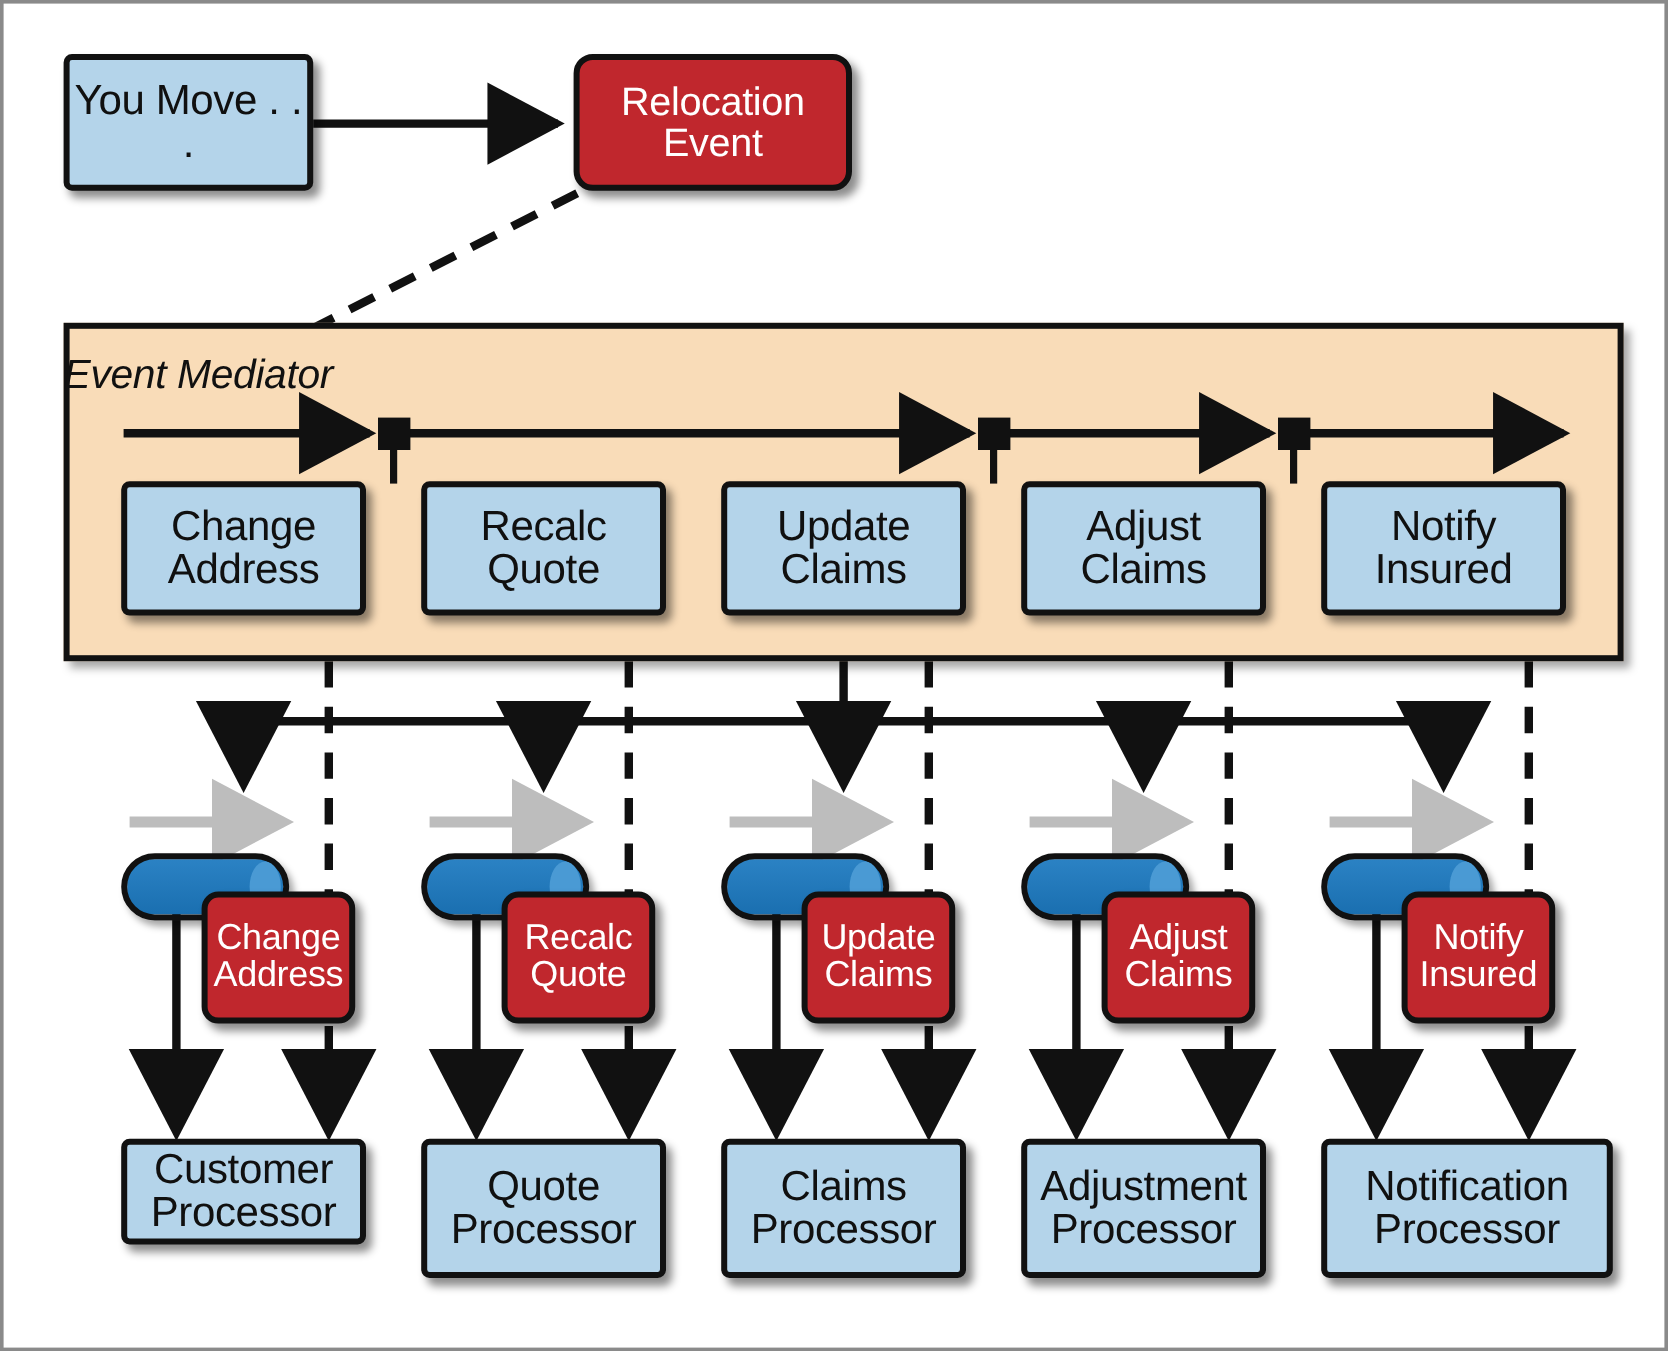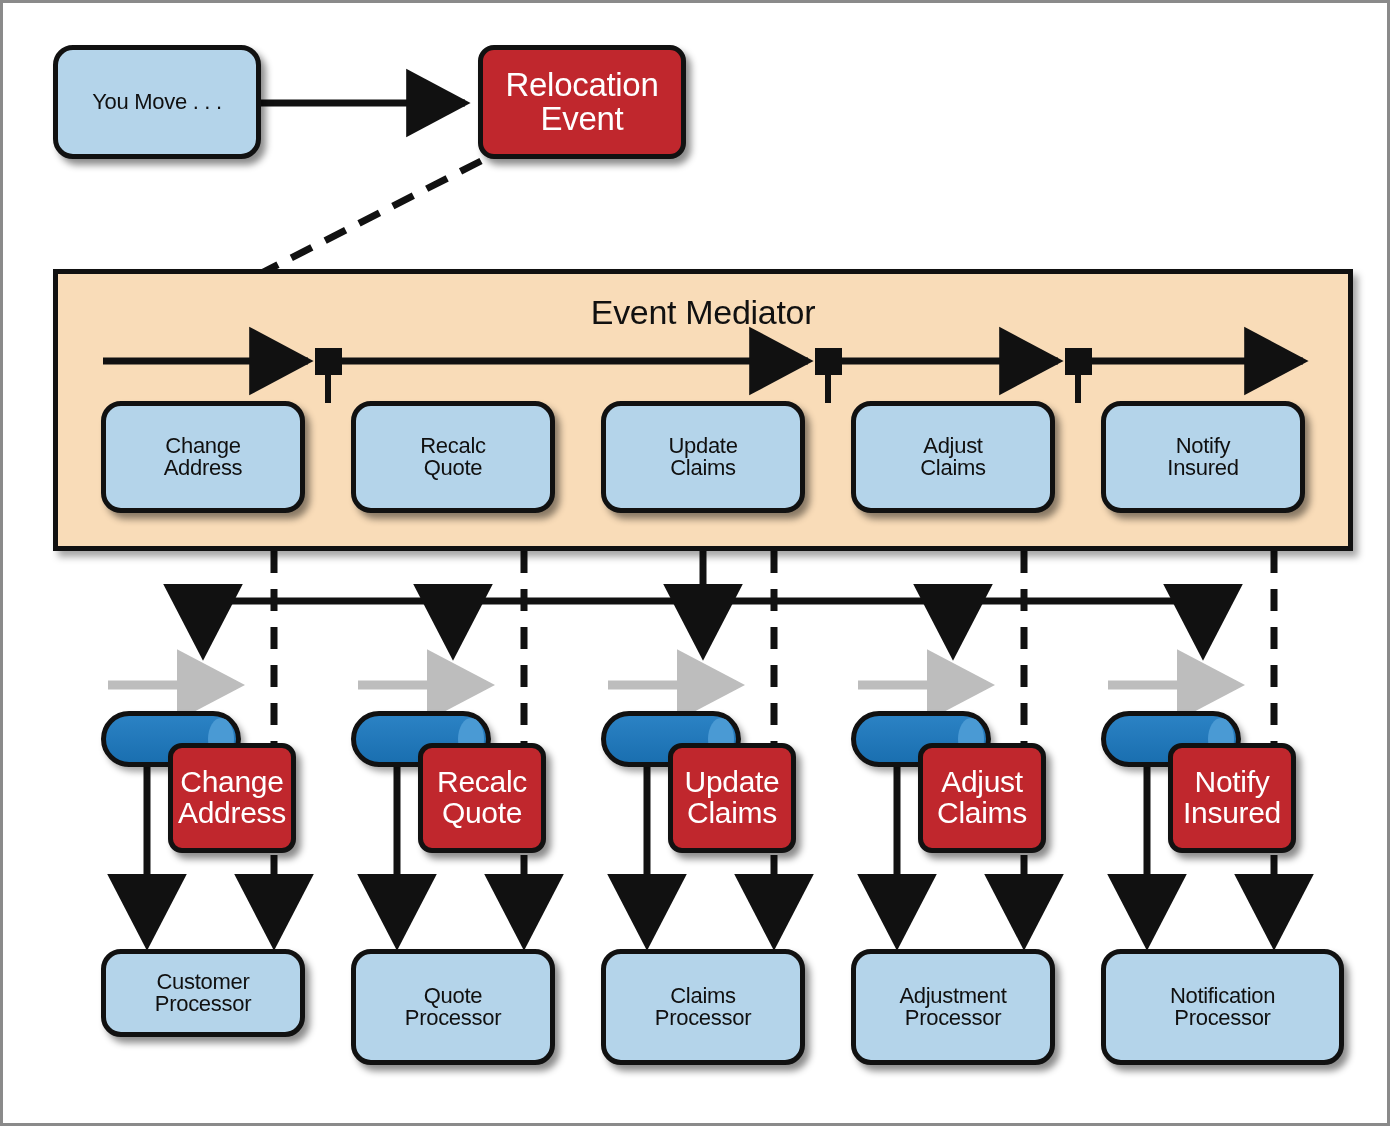--- a/index.html
+++ b/index.html
@@ -26,22 +26,22 @@
     line-height:1.02;
     z-index:2;
     border:5px solid #111;
     box-shadow:5px 6px 7px rgba(0,0,0,0.45);
   }
   .node span{display:block;white-space:pre-line;}
 
   .blue-node{
     background:#b4d4ea;
     color:#101010;
-    border-radius:20px;
-    font-size:22px;
+    border-radius:7px;
+    font-size:35px;
     font-weight:400;
     letter-spacing:-0.3px;
   }
   .red-node{
     background:#c0272d;
     color:#ffffff;
     border-radius:16px;
     font-size:33px;
     font-weight:400;
     letter-spacing:-0.3px;
@@ -57,22 +57,23 @@
     border:5px solid #111;
     box-sizing:border-box;
     z-index:1;
     box-shadow:5px 6px 7px rgba(0,0,0,0.35);
   }
   .mediator-title{
     position:absolute;
     z-index:2;
     font-size:34px;
     color:#111;
-    text-align:center;
+    text-align:left;
     letter-spacing:-0.3px;
+    font-style:italic;
   }
   .msg-channel{
     position:absolute;
     z-index:2;
     box-sizing:border-box;
     background:linear-gradient(#2b82c4,#1a6fb0);
     border:5px solid #111;
     border-radius:34px;
     box-shadow:4px 5px 6px rgba(0,0,0,0.35);
   }
@@ -172,21 +173,21 @@
         <line x1="825" y1="372" x2="825" y2="400" stroke="#111" stroke-width="6"></line>
         <rect x="1062" y="345" width="27" height="27" fill="#111"></rect>
         <line x1="1075" y1="372" x2="1075" y2="400" stroke="#111" stroke-width="6"></line>
       </g>
     </svg>
 
     <div class="node blue-node" style="left:50px;top:42px;width:208px;height:114px;">
       <span>You Move . . .</span>
     </div>
 
-    <div class="node red-node" style="left:475px;top:42px;width:208px;height:114px;">
+    <div class="node red-node" style="left:475px;top:42px;width:232px;height:114px;">
       <span>Relocation
 Event</span>
     </div>
 
     <div class="node blue-node" style="left:98px;top:398px;width:204px;height:112px;">
       <span>Change
 Address</span>
     </div>
     <div class="node blue-node" style="left:348px;top:398px;width:204px;height:112px;">
       <span>Recalc

